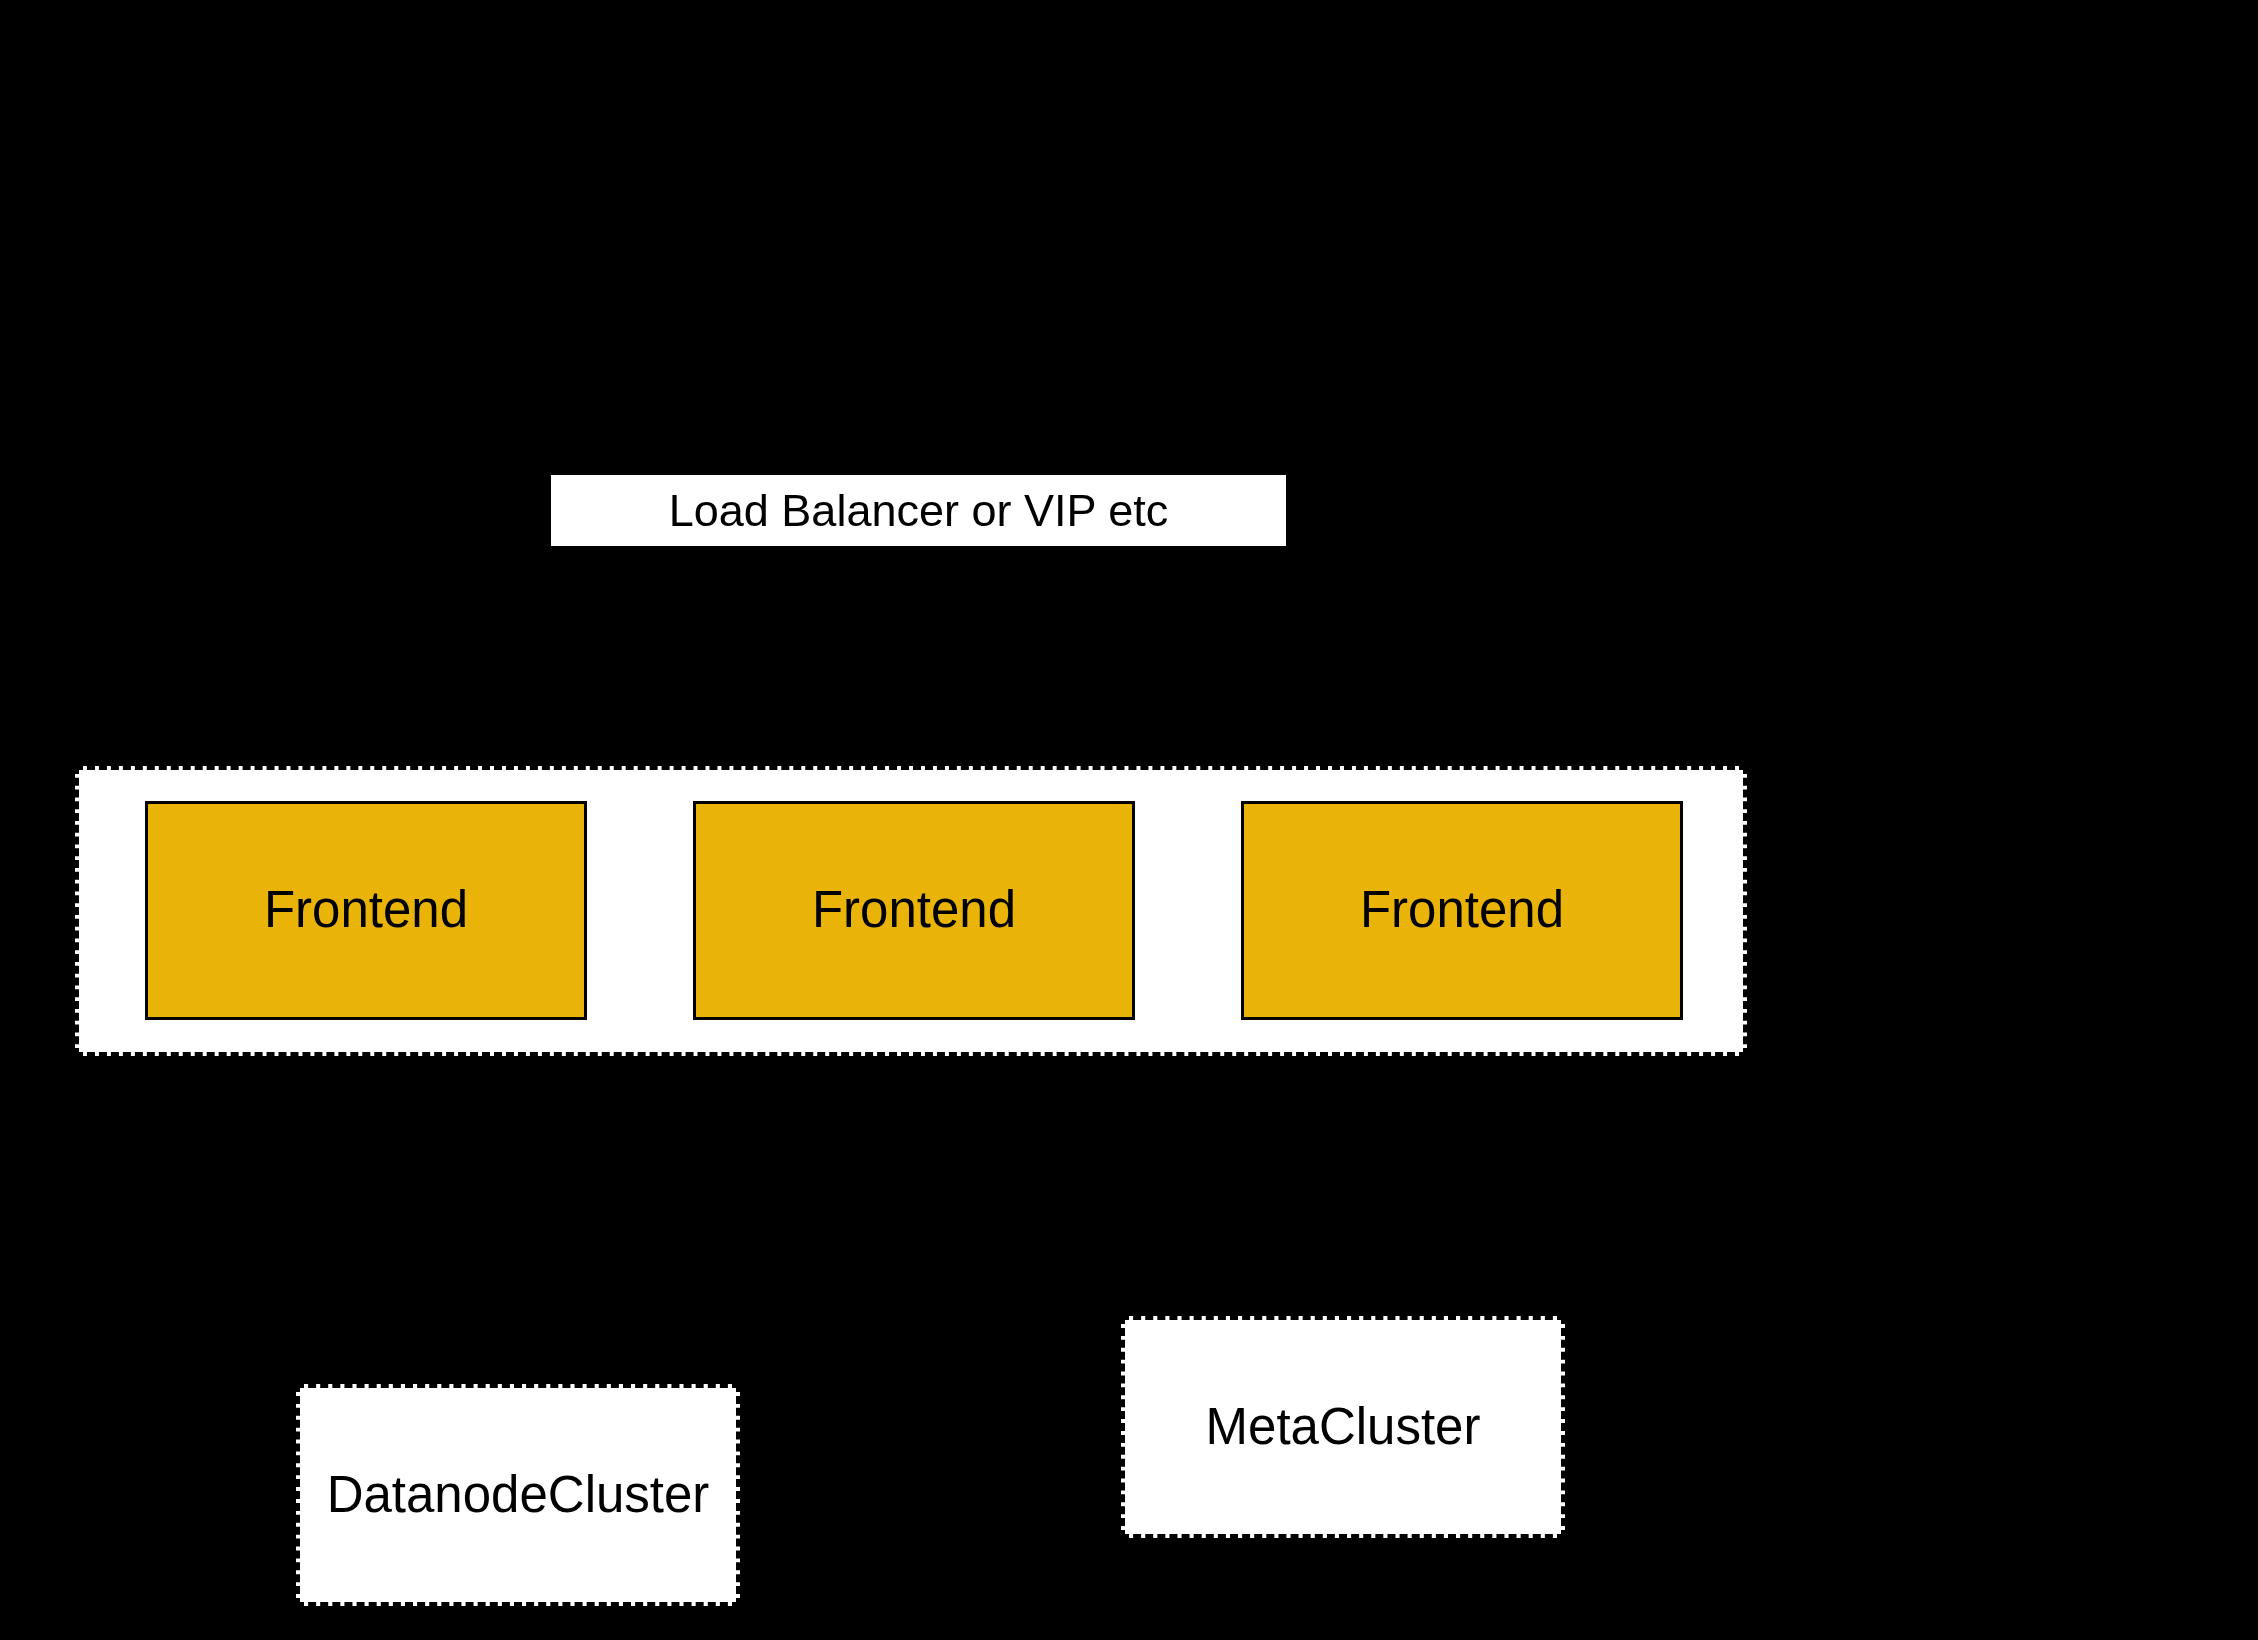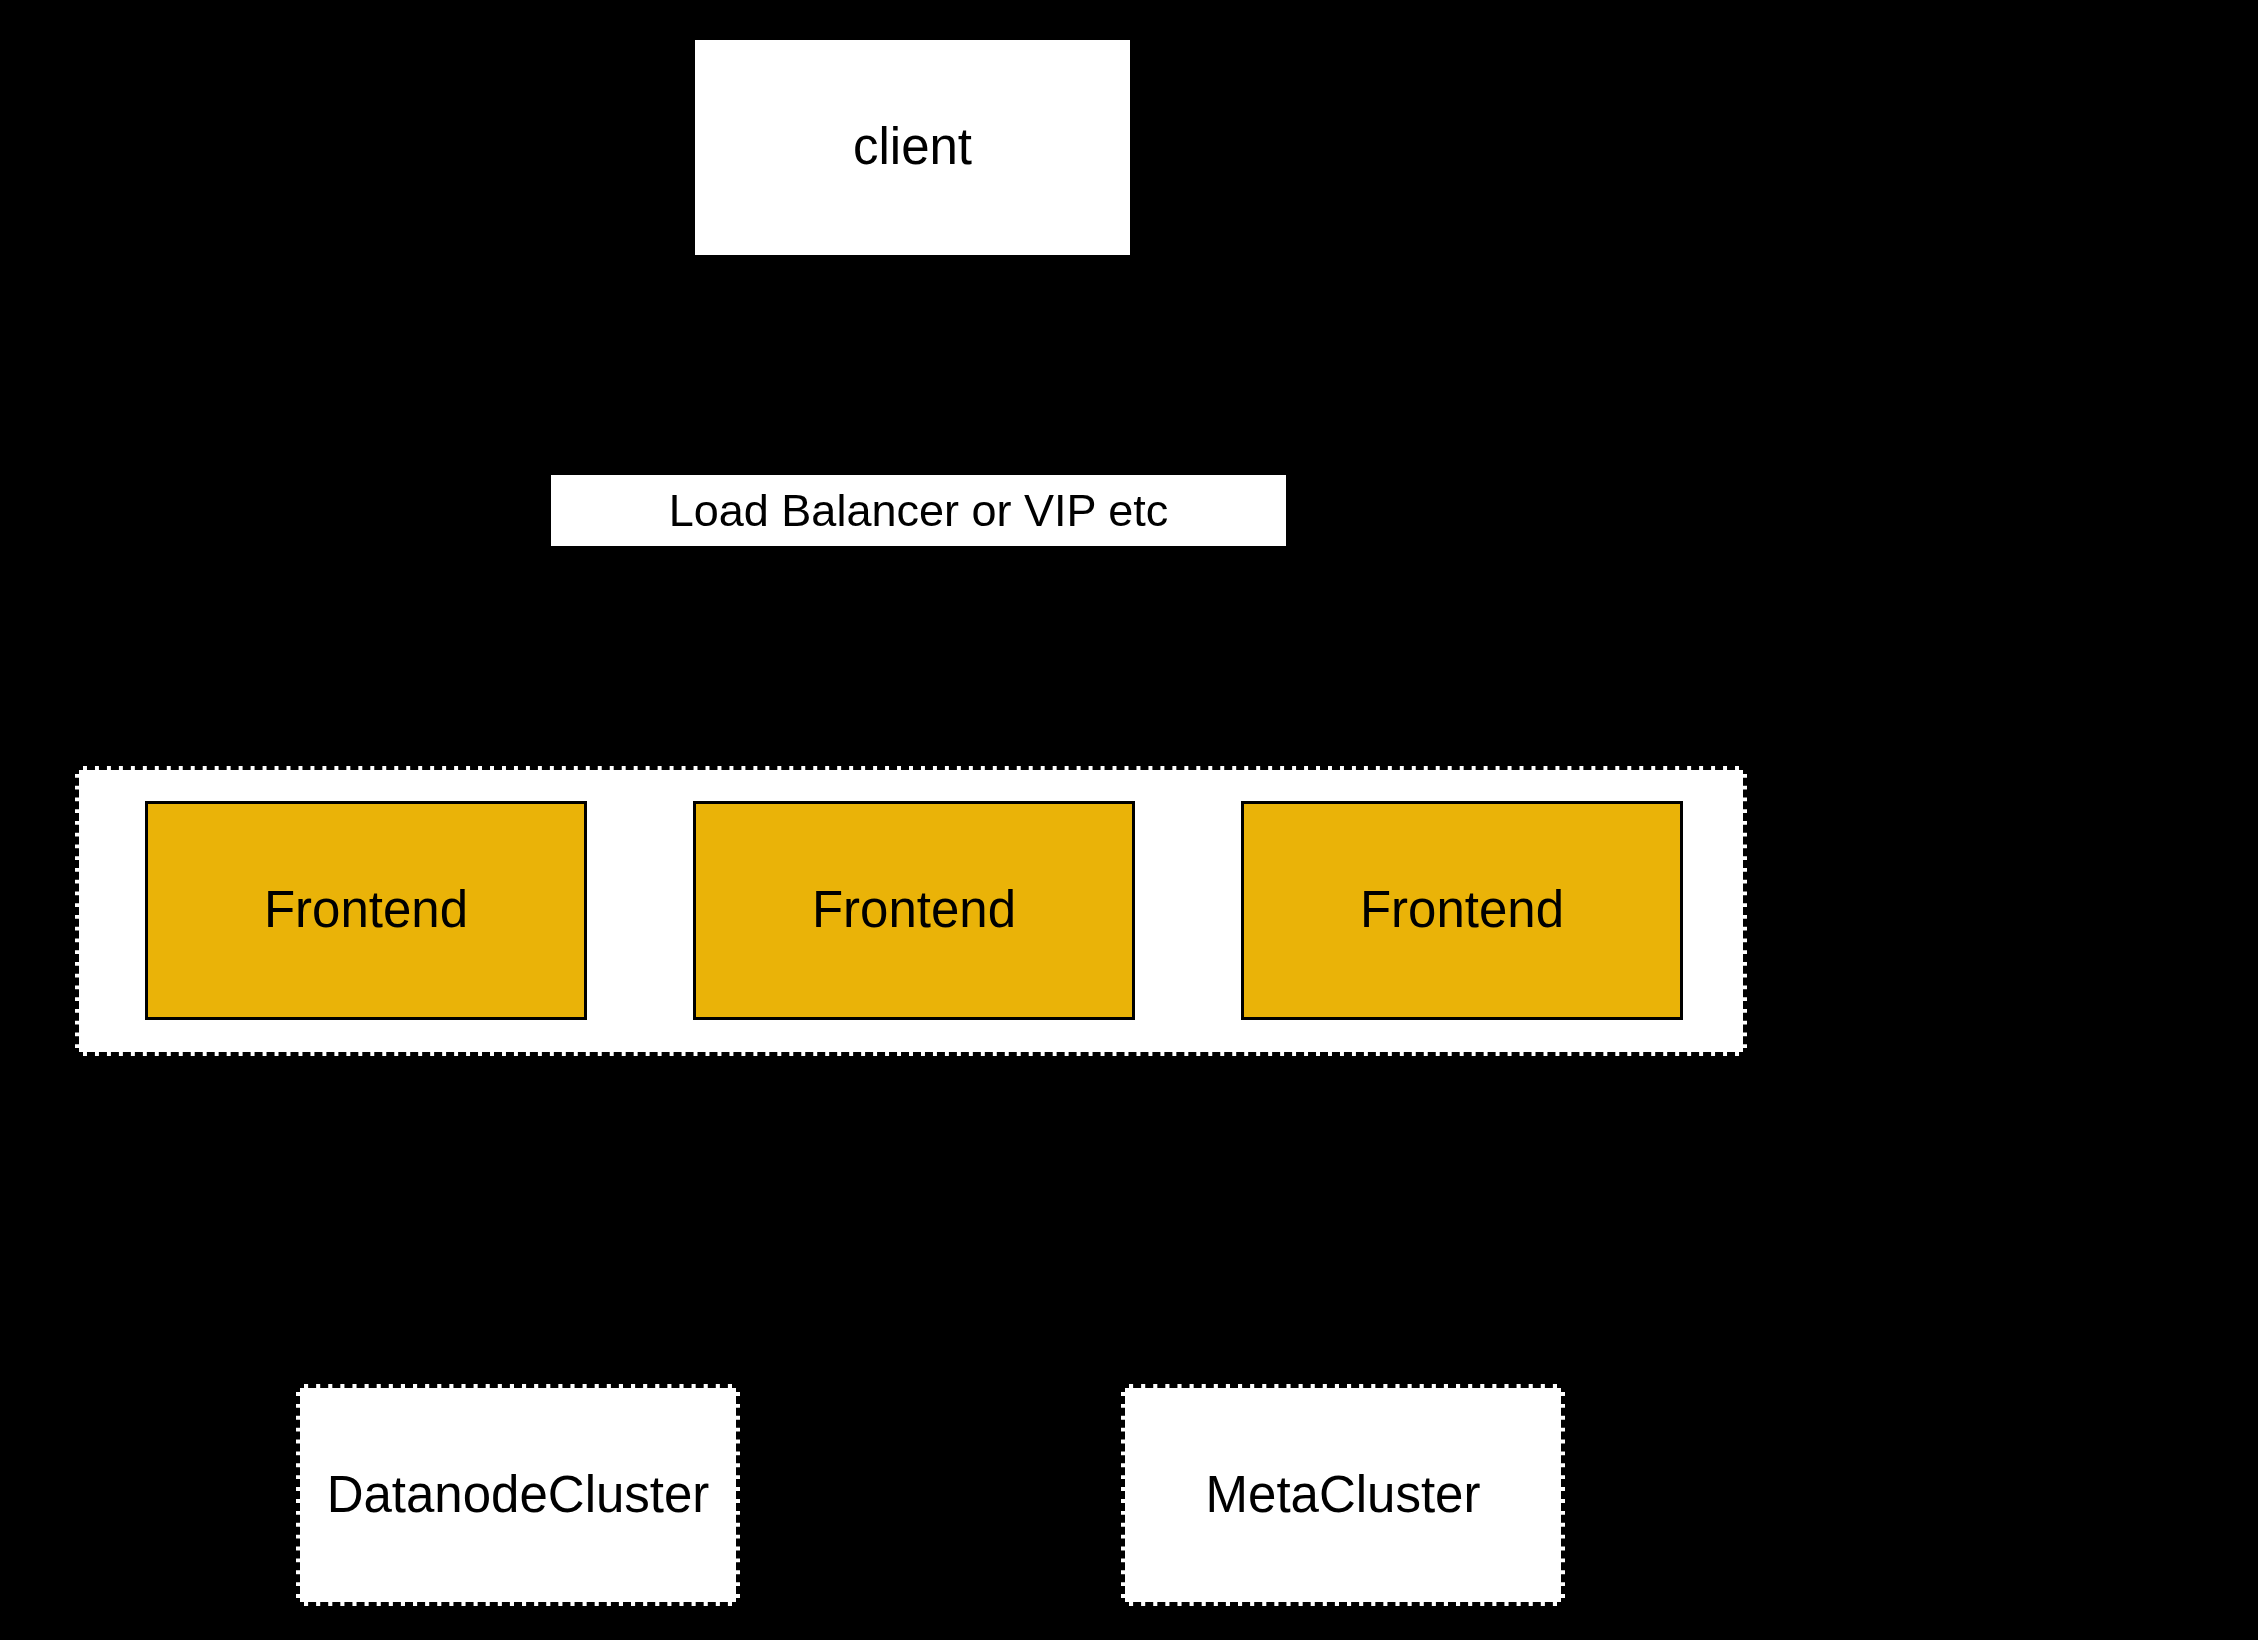--- a/index.html
+++ b/index.html
@@ -80,38 +80,35 @@
     flex-direction: row;
   }
   .datanode-cluster {
     left: 296px;
     top: 1384px;
     width: 444px;
     height: 222px;
   }
   .meta-cluster {
     left: 1121px;
-    top: 1384px;
+    top: 1316px;
     width: 444px;
     height: 222px;
   }
   .cluster-line {
     font-size: 51px;
     line-height: 60px;
     white-space: nowrap;
   }
 </style>
 </head>
 <body>
 
 <div class="stage">
 
-  <div class="node client-node">
-    <span class="node-label">client</span>
-  </div>
 
   <div class="node lb-node">
     <span class="node-label">Load Balancer or VIP etc</span>
   </div>
 
   <div class="frontend-group">
     <div class="frontend-node frontend-1">
       <span class="node-label">Frontend</span>
     </div>
     <div class="frontend-node frontend-2">

